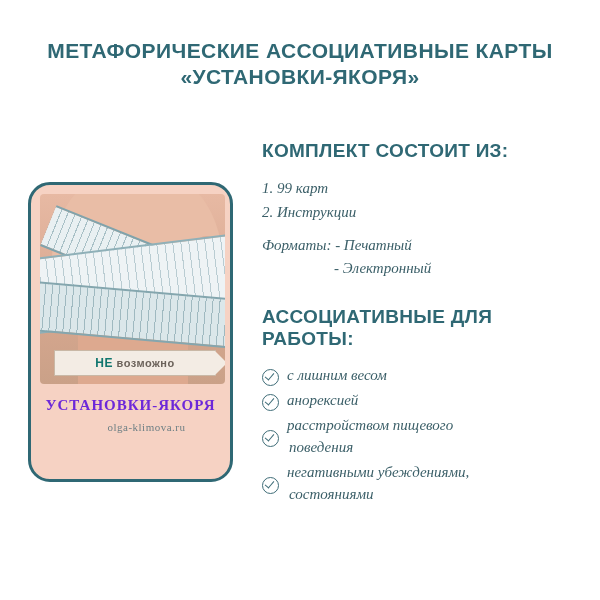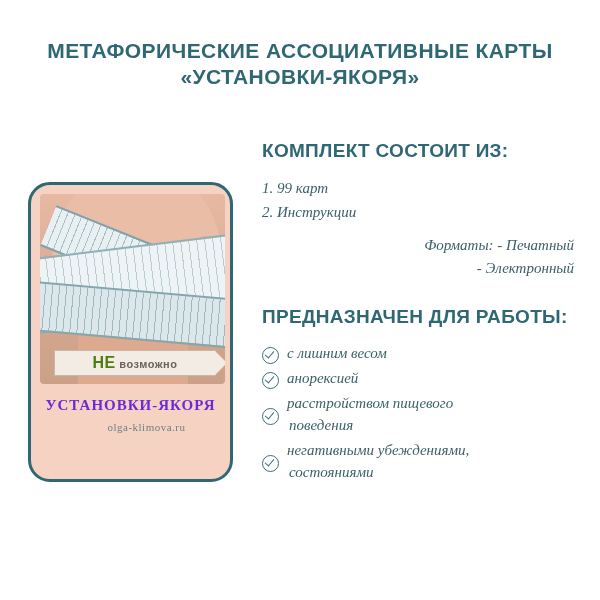--- a/index.html
+++ b/index.html
@@ -157,22 +157,22 @@
     border-bottom: 12px solid transparent;
     border-left: 12px solid #f3ece4;
   }
   .banner-text {
     font-size: 11px;
     letter-spacing: 0.5px;
     color: #6b625a;
     font-weight: bold;
   }
   .banner-text .red {
-    color: #4d7c0f;
-    font-size: 16px;
+    color: #0f766e;
+    font-size: 12px;
   }
   .card-title {
     position: absolute;
     left: 0;
     top: 212px;
     width: 100%;
     text-align: center;
     font-family: "Liberation Serif", serif;
     font-weight: bold;
     font-size: 15px;
@@ -214,21 +214,20 @@
     color: #3b5f68;
     line-height: 24px;
   }
   .formats {
     margin-top: 10px;
     font-family: "Liberation Serif", serif;
     font-style: italic;
     font-size: 15px;
     color: #3b5f68;
     line-height: 23px;
-    text-align: right;
   }
   .formats .second {
     display: block;
     padding-left: 72px;
   }
   .heading2 {
     margin-top: 26px;
   }
   .check-row {
     display: flex;
@@ -300,21 +299,21 @@
     <div class="section-heading">КОМПЛЕКТ СОСТОИТ ИЗ:</div>
 
     <div class="list-item">1. 99 карт</div>
     <div class="list-item">2. Инструкции</div>
 
     <div class="formats">
       <span>Форматы: - Печатный</span>
       <span class="second">- Электронный</span>
     </div>
 
-    <div class="section-heading heading2">ПРЕДНАЗНАЧЕН ДЛЯ РАБОТЫ:</div>
+    <div class="section-heading heading2">АССОЦИАТИВНЫЕ ДЛЯ РАБОТЫ:</div>
 
     <div class="check-row">
       <span class="check-icon"></span>
       <span class="check-text"><span>с лишним весом</span></span>
     </div>
     <div class="check-row">
       <span class="check-icon"></span>
       <span class="check-text"><span>анорексией</span></span>
     </div>
     <div class="check-row">

